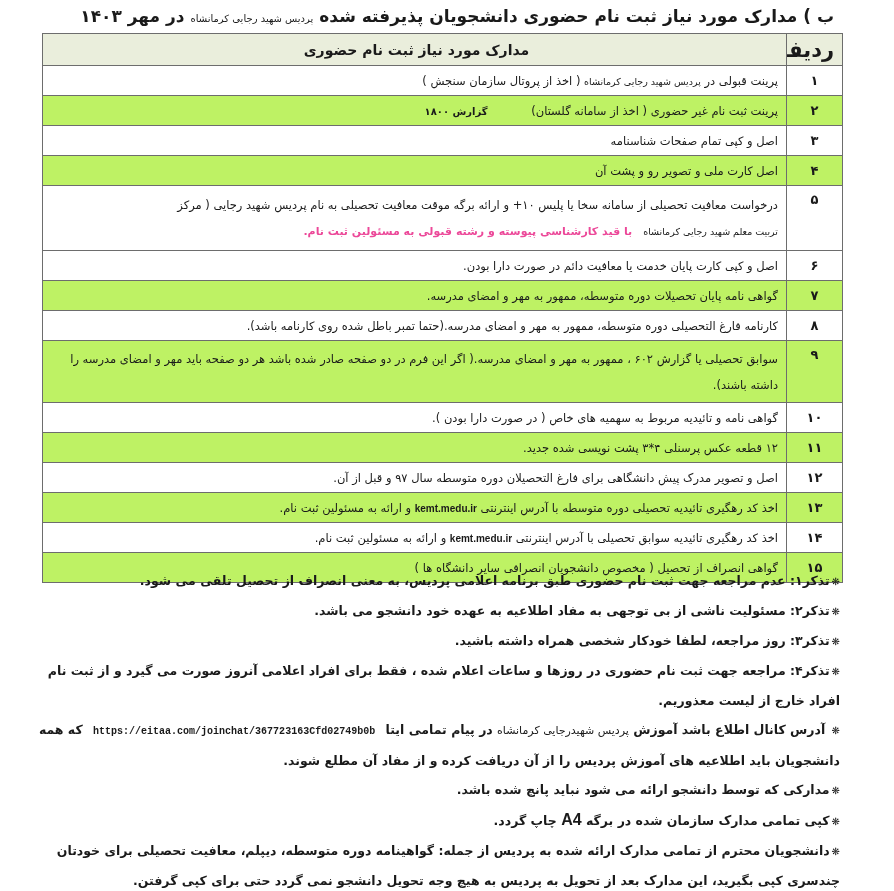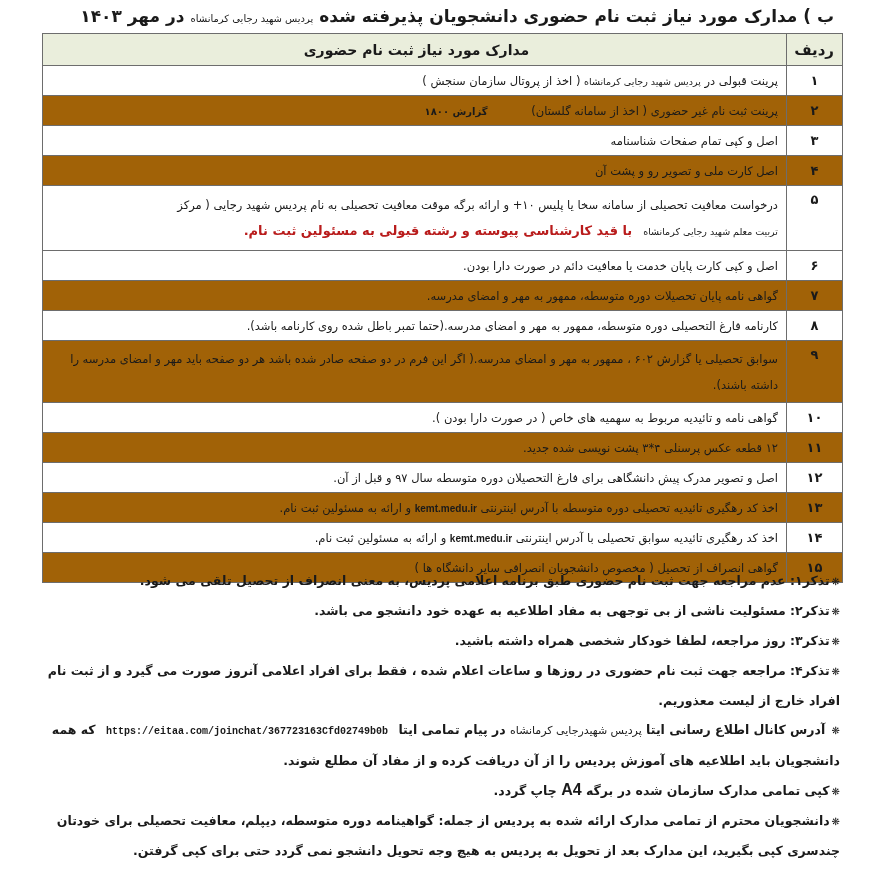--- a/index.html
+++ b/index.html
@@ -6,29 +6,29 @@
   body { width:894px; height:891px; position:relative; overflow:hidden;
          font-family:"DejaVu Sans", sans-serif; color:#1a1a1a; direction:rtl; }
   .title { position:absolute; top:2px; right:60px; left:40px; height:30px;
            text-align:right; font-size:17px; font-weight:bold; line-height:28px; white-space:nowrap; }
   .title .small { font-size:10px; font-weight:normal; }
   table.docs { position:absolute; top:33px; left:42px; width:801px; border-collapse:collapse;
                table-layout:fixed; direction:rtl; }
   table.docs td, table.docs th { border:1px solid #6d6d6d; padding:0 8px; font-size:11.5px;
                text-align:right; vertical-align:middle; overflow:hidden; }
   table.docs th { background:#eaeedc; font-size:14px; font-weight:bold; text-align:center; height:31px;padding-left:12px; }
-  table.docs th.radif { font-size:15px;margin-top:32px; }
+  table.docs th.radif { font-size:21px;margin-top:32px; }
   table.docs td.num { text-align:center; font-weight:bold; font-size:13px; width:40px; }
-  table.docs tr.alt td { background:#a16207; }
+  table.docs tr.alt td { background:#bef264; }
   table.docs tr.r1 td { height:29px; }
   table.docs tr.r2 td { height:58px; }
   table.docs tr.r9 td { height:55px; }
   .t2 { line-height:26px; }
   .sub { font-size:9.5px; }
-  .red { color:#b91c1c; font-weight:bold; font-size:13px; }
+  .red { color:#ec4899; font-weight:bold; font-size:11px; }
   .eng { font-family:"Liberation Sans", sans-serif; font-weight:bold; font-size:10px; direction:ltr; unicode-bidi:embed; }
   .report { display:inline-block; margin-right:40px; font-size:10px; font-weight:bold; }
   .notes { position:absolute; top:566px; right:54px; left:20px; text-align:right; direction:rtl; }
   .note { font-size:12.5px; font-weight:bold; line-height:29px; }
   .note .star { font-size:10px; margin-left:2px; }
   .link { font-family:Liberation Mono, monospace; font-size:10px; font-weight:bold; direction:ltr; unicode-bidi:embed; margin:0 6px; }
   .campus { font-weight:normal; font-size:11px; }
   .a4 { font-family:"Liberation Sans", sans-serif; font-weight:bold; font-size:16px; }
 </style>
 </head>
@@ -140,25 +140,28 @@
     <span class="star">❋</span><span>تذکر۲: مسئولیت ناشی از بی توجهی به مفاد اطلاعیه به عهده خود دانشجو می باشد.</span>
   </div>
   <div class="note">
     <span class="star">❋</span><span>تذکر۳: روز مراجعه، لطفا خودکار شخصی همراه داشته باشید.</span>
   </div>
   <div class="note">
     <span class="star">❋</span><span>تذکر۴: مراجعه جهت ثبت نام حضوری در روزها و ساعات اعلام شده ، فقط برای افراد اعلامی آنروز صورت می گیرد و از ثبت نام افراد خارج از لیست معذوریم.</span>
   </div>
   <div class="note">
     <span class="star">❋</span>
-    <span>آدرس کانال اطلاع رسانی ایتا</span>
+    <span>آدرس کانال اطلاع باشد آموزش</span>
     <span class="campus">پردیس شهیدرجایی کرمانشاه</span>
     <span>در پیام تمامی ایتا</span>
     <span class="link">https://eitaa.com/joinchat/367723163Cfd02749b0b</span>
     <span>که همه دانشجویان باید اطلاعیه های آموزش پردیس را از آن دریافت کرده و از مفاد آن مطلع شوند.</span>
+  </div>
+  <div class="note">
+    <span class="star">❋</span><span>مدارکی که توسط دانشجو ارائه می شود نباید پانچ شده باشد.</span>
   </div>
   <div class="note">
     <span class="star">❋</span><span>کپی تمامی مدارک سازمان شده در برگه</span>
     <span class="a4">A4</span>
     <span>چاپ گردد.</span>
   </div>
   <div class="note">
     <span class="star">❋</span><span>دانشجویان محترم از تمامی مدارک ارائه شده به پردیس از جمله: گواهینامه دوره متوسطه، دیپلم، معافیت تحصیلی  برای خودتان چندسری کپی بگیرید، این مدارک بعد از تحویل به پردیس به هیچ وجه تحویل دانشجو نمی گردد حتی برای کپی گرفتن.</span>
   </div>
 </div>

